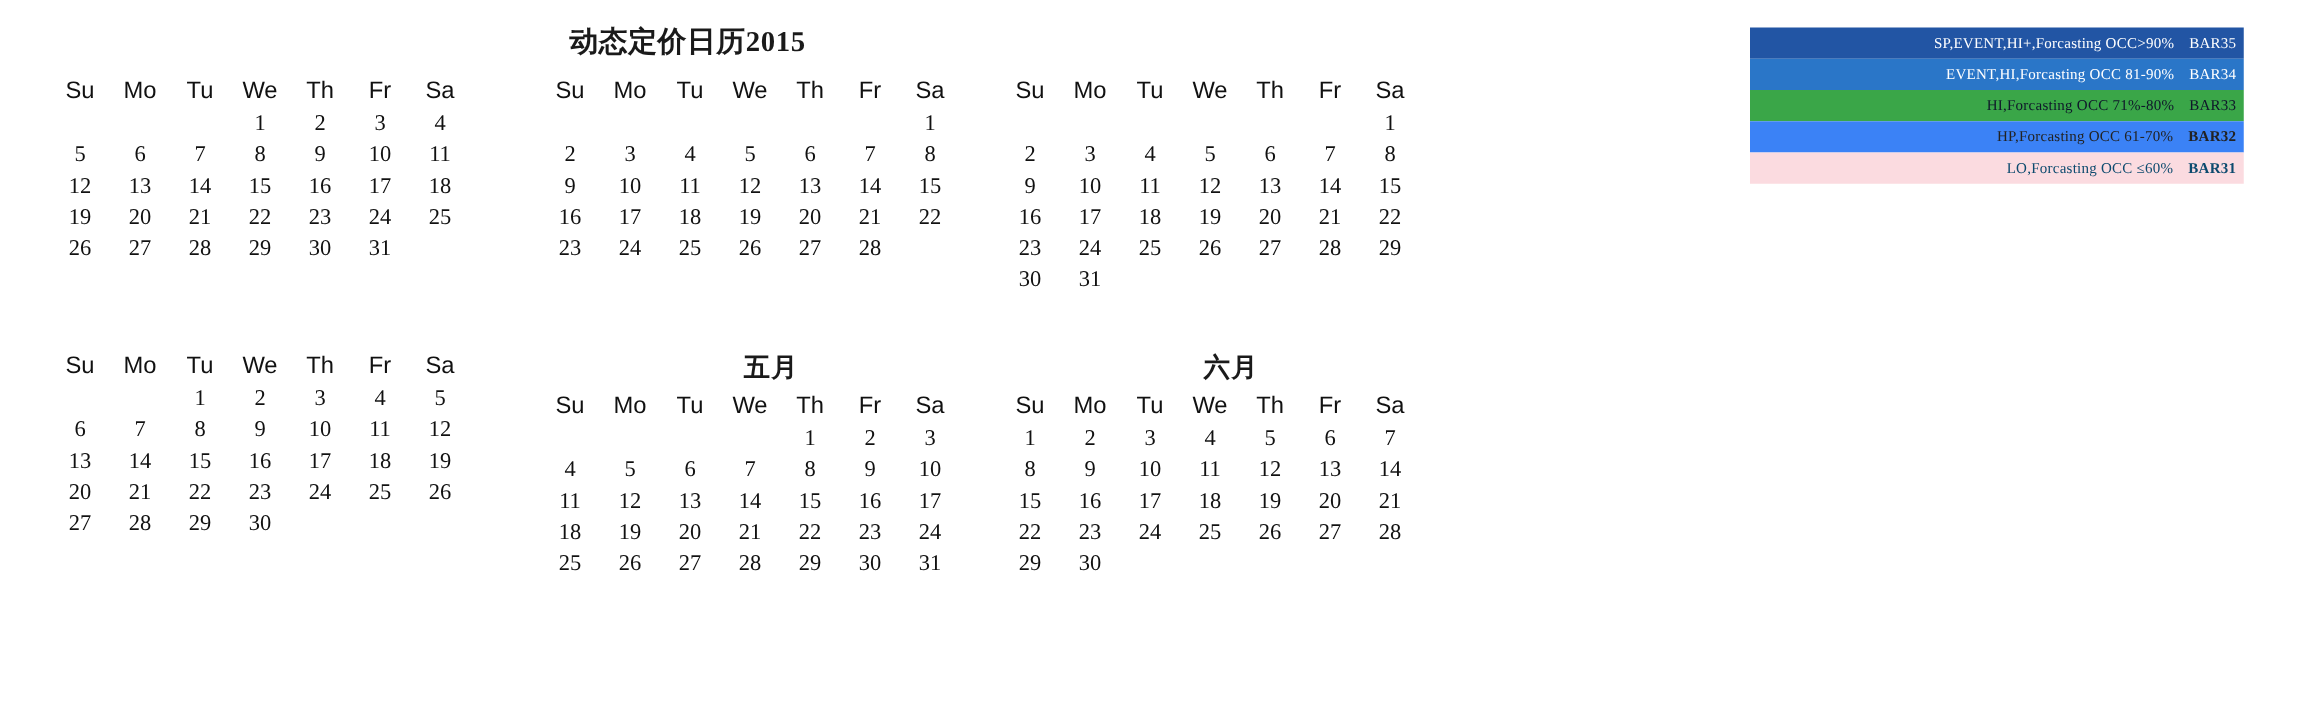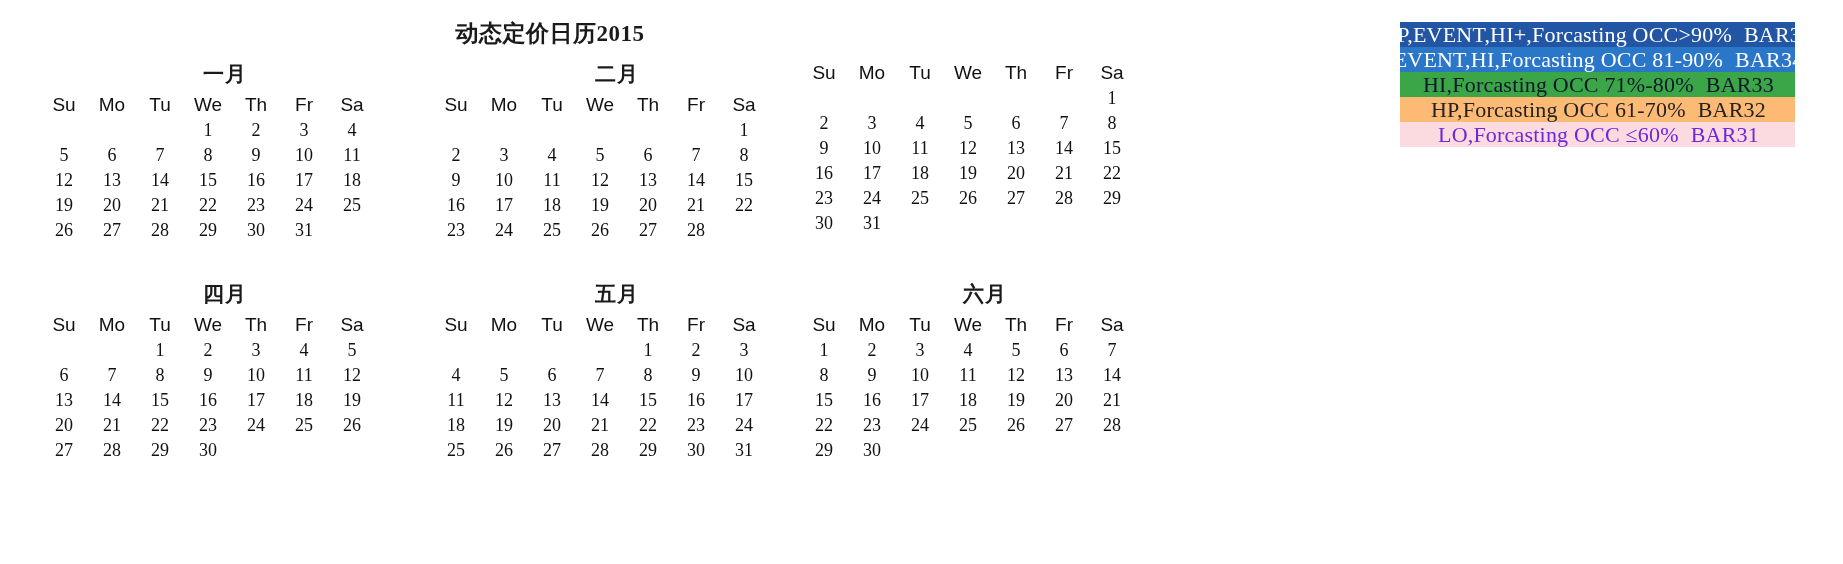--- a/index.html
+++ b/index.html
@@ -63,61 +63,60 @@
     font-size: 18px;
     padding: 0;
     color: #111;
     background: transparent;
   }
   td.empty { background: transparent !important; }
   
   .bar35 { background: #2255a4; color: #ffffff; }
   .bar34 { background: #2a76c8; color: #ffffff; }
   .bar33 { background: #3aa648; color: #0f172a; }
-  .bar32 { background: #fdba74; color: #222222; }
-  .bar31 { background: #fbdbe0; color: #6d28d9; }
+  .bar32 { background: #3b82f6; color: #222222; }
+  .bar31 { background: #fbdbe0; color: #0c4a6e; }
 
   
   .legend {
     position: absolute;
     top: 22px;
     left: 1400px;
     width: 395px;
   }
   .legend-row {
     display: flex;
     align-items: center;
-    justify-content: center;
+    justify-content: flex-end;
     height: 25px;
     padding: 0 6px 0 8px;
     box-sizing: border-box;
-    font-size: 22px;
+    font-size: 12px;
     letter-spacing: 0.2px;
   }
   .legend-row .lg-desc {
     white-space: nowrap;
   }
   .legend-row .lg-code {
     white-space: nowrap;
     font-weight: normal;
     padding-left: 12px;
   }
   .legend-row.bar32 .lg-code,
-  .legend-row.bar31 .lg-code { font-weight: normal; }
+  .legend-row.bar31 .lg-code { font-weight: bold; }
 </style>
 </head>
 <body>
 
 <div id="page">
 
   <div class="title">动态定价日历2015</div>
 
   <div id="months-container">
       <div class="cal" style="top: 60px; left: 40px;">
-        <div class="cal-title">一月</div>
         <table class="cal-grid">
           <thead>
             <tr>
               <th>Su</th>
               <th>Mo</th>
               <th>Tu</th>
               <th>We</th>
               <th>Th</th>
               <th>Fr</th>
               <th>Sa</th>
@@ -166,21 +165,20 @@
               <td class="bar32">28</td>
               <td class="bar32">29</td>
               <td class="bar33">30</td>
               <td class="bar32">31</td>
               <td class="empty">&nbsp;</td>
             </tr>
           </tbody>
         </table>
       </div>
       <div class="cal" style="top: 60px; left: 432px;">
-        <div class="cal-title">二月</div>
         <table class="cal-grid">
           <thead>
             <tr>
               <th>Su</th>
               <th>Mo</th>
               <th>Tu</th>
               <th>We</th>
               <th>Th</th>
               <th>Fr</th>
               <th>Sa</th>
@@ -300,21 +298,20 @@
               <td class="empty">&nbsp;</td>
               <td class="empty">&nbsp;</td>
               <td class="empty">&nbsp;</td>
               <td class="empty">&nbsp;</td>
               <td class="empty">&nbsp;</td>
             </tr>
           </tbody>
         </table>
       </div>
       <div class="cal" style="top: 280px; left: 40px;">
-        <div class="cal-title">四月</div>
         <table class="cal-grid">
           <thead>
             <tr>
               <th>Su</th>
               <th>Mo</th>
               <th>Tu</th>
               <th>We</th>
               <th>Th</th>
               <th>Fr</th>
               <th>Sa</th>

